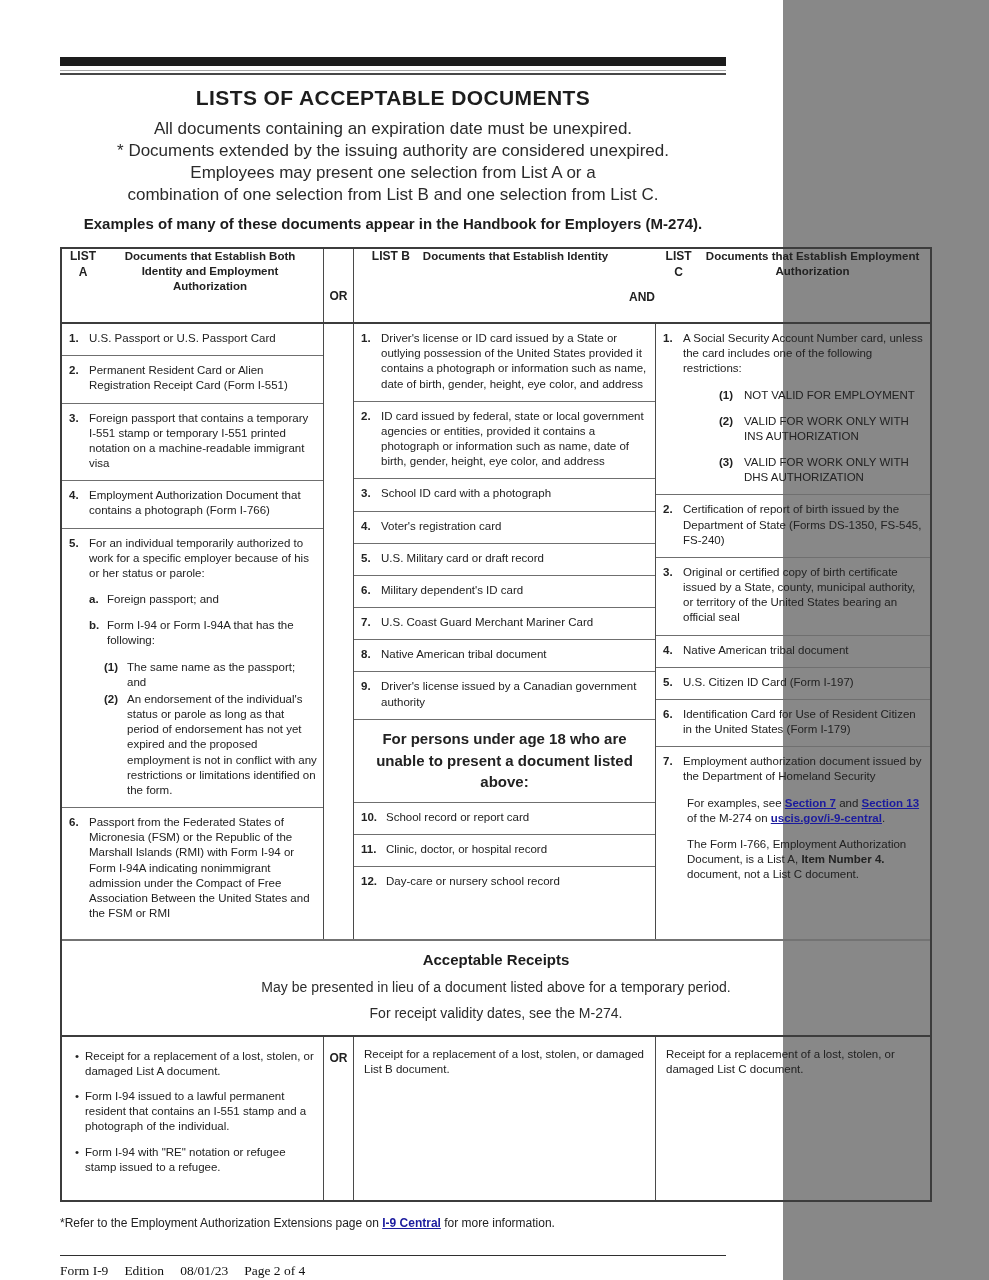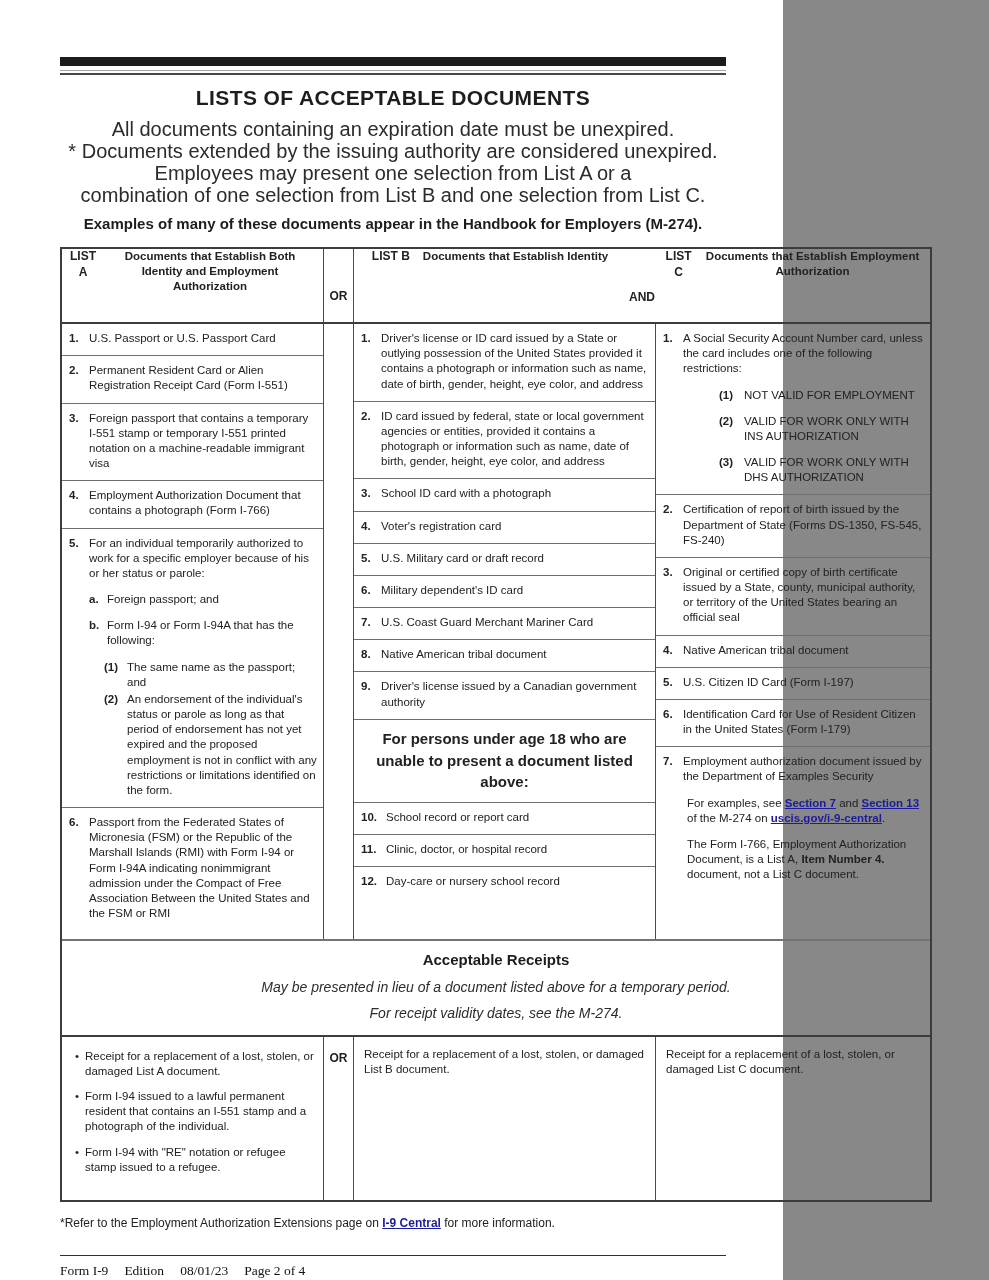--- a/index.html
+++ b/index.html
@@ -8,21 +8,21 @@
   body{ width:989px; }
   .page{
     width:783px; height:1280px; background:#fff; position:relative;
     padding:57px 57px 0 60px;
     font-family:"Liberation Sans", sans-serif; color:#222;
   }
   .topbar{ height:9px; background:#1c1c1c; }
   .toprule{ margin-top:4px; height:5px; border-top:1px solid #a6a6a6; border-bottom:2px solid #474747; }
   .doc-header{ text-align:center; margin-top:11px; }
   .doc-title{ font-size:21px; font-weight:bold; letter-spacing:.4px; color:#1d1d1d; }
-  .sub{ font-size:20px; line-height:22px; color:#2b2b2b; }
+  .sub{ font-size:17px; line-height:22px; color:#2b2b2b; }
   .subwrap{ margin-top:8px; }
   .examples{ font-size:15px; font-weight:bold; margin-top:9px; color:#1d1d1d; }
 
   .doc-table{ margin-top:15px; width:872px; border:2px solid #3c3c3c; font-size:11.5px; line-height:1.32; }
   
   .hdr-row{ display:flex; height:73px; text-align:center; font-weight:bold; }
   .hdr-a{ flex:0 0 262px; border-right:1px solid #4a4a4a; display:flex; flex-direction:row; justify-content:center; gap:9px; padding:0 8px; }
   .hdr-or{ flex:0 0 30px; border-right:1px solid #4a4a4a; display:flex; align-items:center; justify-content:center; padding-top:22px; font-size:12px; }
   .hdr-bc{ flex:1; display:flex; }
   .hdr-b{ flex:0 0 272px; display:flex; flex-direction:row; justify-content:center; gap:13px; padding:0 4px; }
@@ -53,21 +53,21 @@
   .subnum2{ flex:0 0 23px; font-weight:bold; }
   .restr{ display:flex; margin-left:36px; margin-top:11px; }
   .restrnum{ flex:0 0 25px; font-weight:bold; }
   .b-heading{ border-top:1px solid #6f6f6f; padding:8px 12px 9px; text-align:center; font-weight:bold; font-size:15px; line-height:1.45; }
   .indent{ margin-left:4px; }
   .doc-link{ color:var(--link-color); font-weight:bold; text-decoration:underline; cursor:pointer; }
 
   
   .receipts-hdr{ border-top:2px solid #737373; text-align:center; padding:9px 0 12px; }
   .receipts-title{ font-size:15px; font-weight:bold; color:#1d1d1d; }
-  .receipts-line{ font-size:14px; margin-top:8px; color:#2c2c2c;font-style:italic; }
+  .receipts-line{ font-size:14px; margin-top:8px; color:#2c2c2c; }
   .receipts-row{ display:flex; height:165px; border-top:2px solid #3c3c3c; }
   .rcol-a{ flex:0 0 262px; border-right:1px solid #4a4a4a; padding:2px 8px 8px 7px; }
   .rcol-or{ flex:0 0 30px; border-right:1px solid #4a4a4a; text-align:center; font-weight:bold; padding-top:14px; font-size:12px; }
   .rcol-b{ flex:0 0 302px; border-right:1px solid #4a4a4a; padding:10px 10px; }
   .rcol-c{ flex:1; padding:10px 10px; }
   .bullet{ display:flex; margin-top:10px; }
   .bullet .dot{ flex:0 0 16px; text-align:center; }
 
   .footnote{ margin-top:14px; font-size:12px; color:#222; }
   .footer-rule{ margin-top:25px; border-top:1.5px solid #2f2f2f; }
@@ -250,21 +250,21 @@
           <span class="num">5.</span>
           <span class="txt">U.S. Citizen ID Card (Form I-197)</span>
         </div>
         <div class="item">
           <span class="num">6.</span>
           <span class="txt">Identification Card for Use of Resident Citizen in the United States (Form I-179)</span>
         </div>
         <div class="item grow">
           <span class="num">7.</span>
           <div class="txt">
-            <div class="p">Employment authorization document issued by the Department of Examples Security</div>
+            <div class="p">Employment authorization document issued by the Department of Homeland Security</div>
             <div class="p indent"><span>For examples, see </span><span class="doc-link">Section 7</span><span> and </span><span class="doc-link">Section 13</span><span> of the M-274 on </span><span class="doc-link">uscis.gov/i-9-central</span><span>.</span></div>
             <div class="p indent"><span>The Form I-766, Employment Authorization Document, is a List A, </span><b>Item Number 4.</b><span> document, not a List C document.</span></div>
           </div>
         </div>
       </div>
     </div>
 
     <div class="receipts-hdr">
       <div class="receipts-title">Acceptable Receipts</div>
       <div class="receipts-line">May be presented in lieu of a document listed above for a temporary period.</div>

